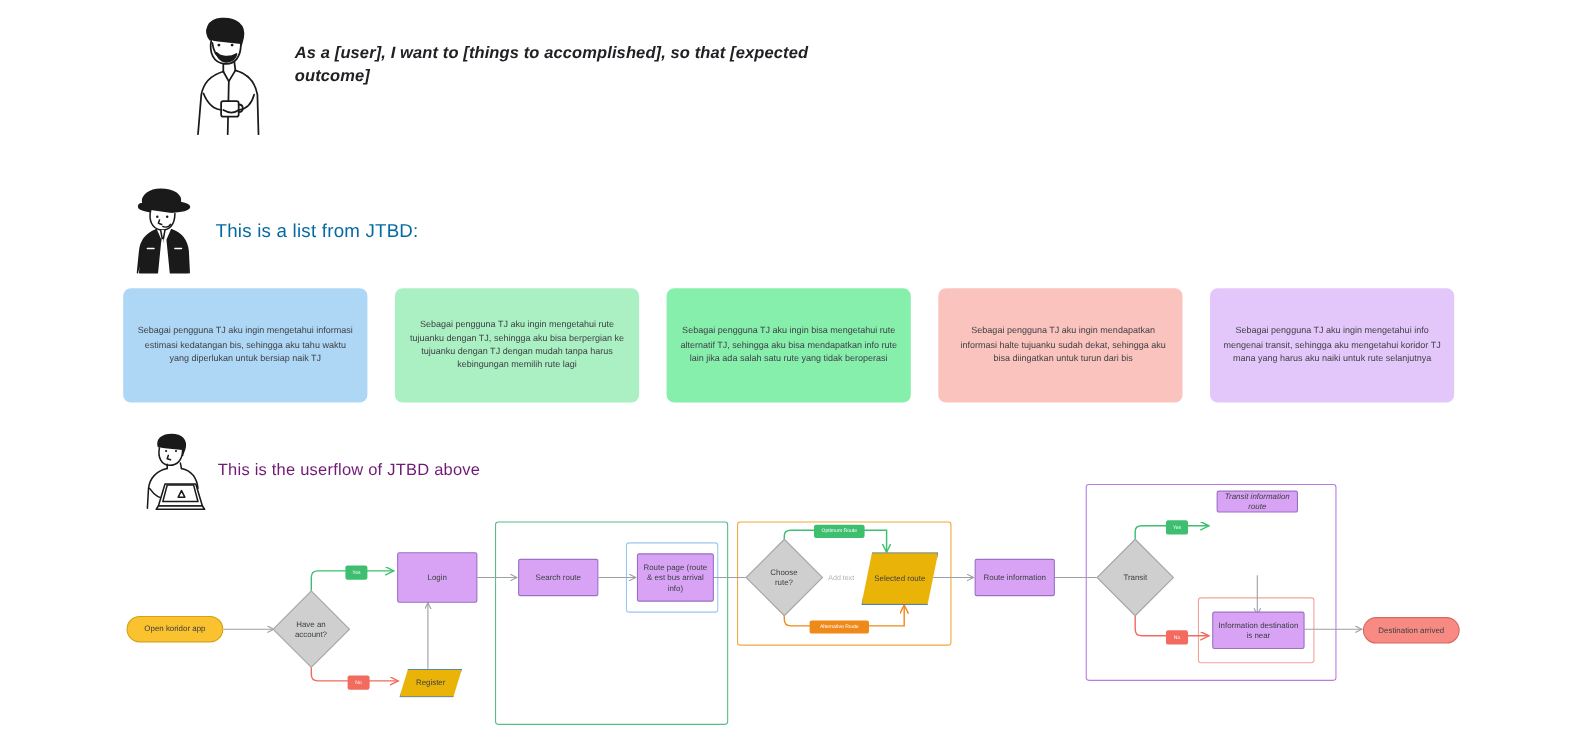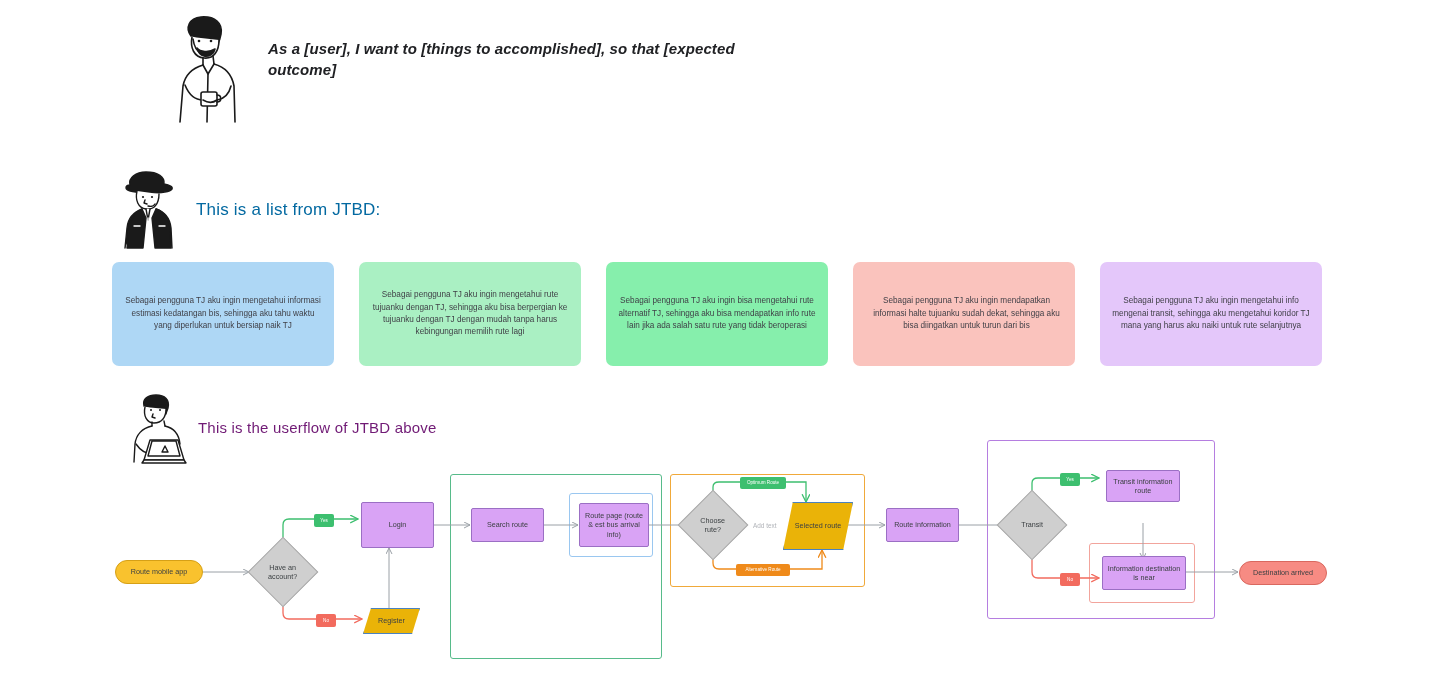--- a/index.html
+++ b/index.html
@@ -211,21 +211,21 @@
     <path d="M1032 74 L1032 53 Q1032 48 1038 48 L1099 48" stroke="#3dbf6f" stroke-width="1.3" fill="none" marker-end="url(#agr)"></path>
 
     <path d="M1032 116 L1032 142 Q1032 148 1038 148 L1099 148" stroke="#f26b5e" stroke-width="1.3" fill="none" marker-end="url(#ard)"></path>
 
     <path d="M1143 93 L1143 129" stroke="#9aa0a6" stroke-width="1" fill="none" marker-end="url(#ag)"></path>
 
     <path d="M1186 142 L1238 142" stroke="#9aa0a6" stroke-width="1" fill="none" marker-end="url(#ag)"></path>
   </svg>
 
   <div class="node terminator start" style="left:115px;top:130px;width:88px;height:24px;">
-    <div class="node-label">Route mobile app</div>
+    <div class="node-label">Open koridor app</div>
   </div>
 
   <div class="node diamond" style="left:258px;top:117px;width:50px;height:50px;">
     <div class="node-label">Have an account?</div>
   </div>
 
   <div class="node rect" style="left:361px;top:72px;width:73px;height:46px;">
     <div class="node-label">Login</div>
   </div>
 
@@ -250,21 +250,21 @@
   </div>
 
   <div class="node rect" style="left:886px;top:78px;width:73px;height:34px;">
     <div class="node-label">Route information</div>
   </div>
 
   <div class="node diamond" style="left:1007px;top:70px;width:50px;height:50px;">
     <div class="node-label">Transit</div>
   </div>
 
-  <div class="node rect" style="left:1106px;top:40px;width:74px;height:32px;">
+  <div class="node rect" style="left:1106px;top:16px;width:74px;height:20px;font-style:italic;">
     <div class="node-label">Transit information route</div>
   </div>
 
   <div class="node rect" style="left:1102px;top:126px;width:84px;height:34px;">
     <div class="node-label">Information destination is near</div>
   </div>
 
   <div class="node terminator end" style="left:1239px;top:131px;width:88px;height:24px;">
     <div class="node-label">Destination arrived</div>
   </div>

